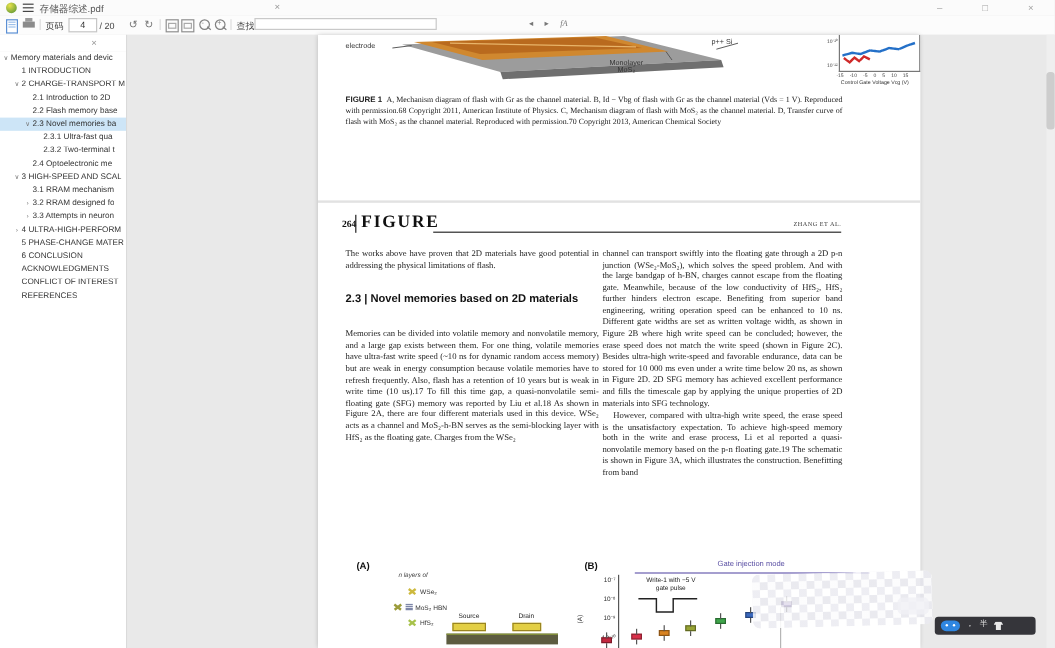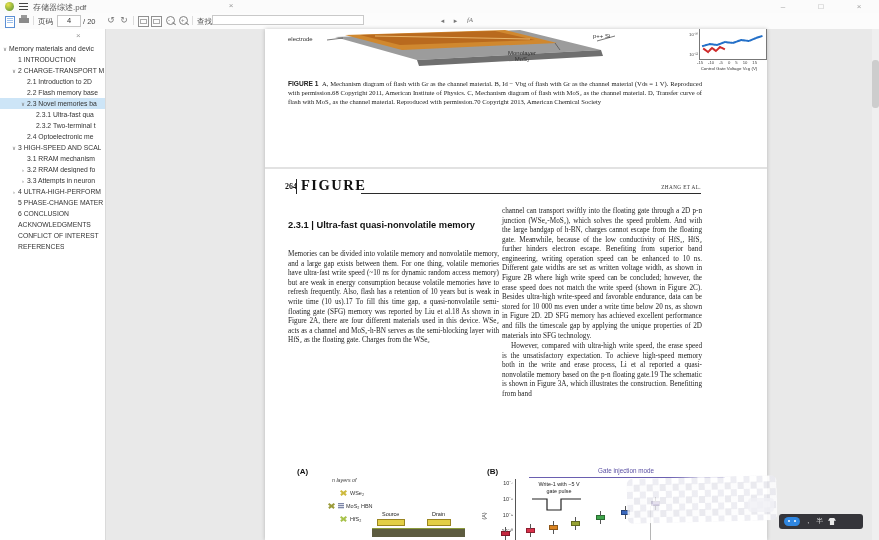--- a/index.html
+++ b/index.html
@@ -309,21 +309,22 @@
 
     <div class="pagebreak"></div>
 
     <div class="pg-num">264</div>
     <div class="vbar"></div>
     <div class="wiley">FIGURE</div>
     <div class="hrule"></div>
     <div class="runhead">ZHANG ET AL.</div>
 
     <div class="col col-left">
-      <h3 class="h-sub">2.3.1  |  Ultra-fast quasi-nonvolatile memory</h3>
+      <p>The works above have proven that 2D materials have good potential in addressing the physical limitations of flash.</p>
+      <h3 class="h-sec">2.3  |  Novel memories based on 2D materials</h3>
       <p class="body-p">Memories can be divided into volatile memory and nonvolatile memory, and a large gap exists between them. For one thing, volatile memories have ultra-fast write speed (~10 ns for dynamic random access memory) but are weak in energy consumption because volatile memories have to refresh frequently. Also, flash has a retention of 10 years but is weak in write time (10 us).17 To fill this time gap, a quasi-nonvolatile semi-floating gate (SFG) memory was reported by Liu et al.18 As shown in Figure 2A, there are four different materials used in this device. WSe₂ acts as a channel and MoS₂-h-BN serves as the semi-blocking layer with HfS₂ as the floating gate. Charges from the WSe₂</p>
     </div>
 
     <div class="col col-right">
       <p>channel can transport swiftly into the floating gate through a 2D p-n junction (WSe₂-MoS₂), which solves the speed problem. And with the large bandgap of h-BN, charges cannot escape from the floating gate. Meanwhile, because of the low conductivity of HfS₂, HfS₂ further hinders electron escape. Benefiting from superior band engineering, writing operation speed can be enhanced to 10 ns. Different gate widths are set as written voltage width, as shown in Figure 2B where high write speed can be concluded; however, the erase speed does not match the write speed (shown in Figure 2C). Besides ultra-high write-speed and favorable endurance, data can be stored for 10 000 ms even under a write time below 20 ns, as shown in Figure 2D. 2D SFG memory has achieved excellent performance and fills the timescale gap by applying the unique properties of 2D materials into SFG technology.</p>
       <p class="rc-p2">However, compared with ultra-high write speed, the erase speed is the unsatisfactory expectation. To achieve high-speed memory both in the write and erase process, Li et al reported a quasi-nonvolatile memory based on the p-n floating gate.19 The schematic is shown in Figure 3A, which illustrates the construction. Benefitting from band</p>
     </div>
 
     <div class="figA">
       <div class="figtag" style="left:9px;top:0">(A)</div>

